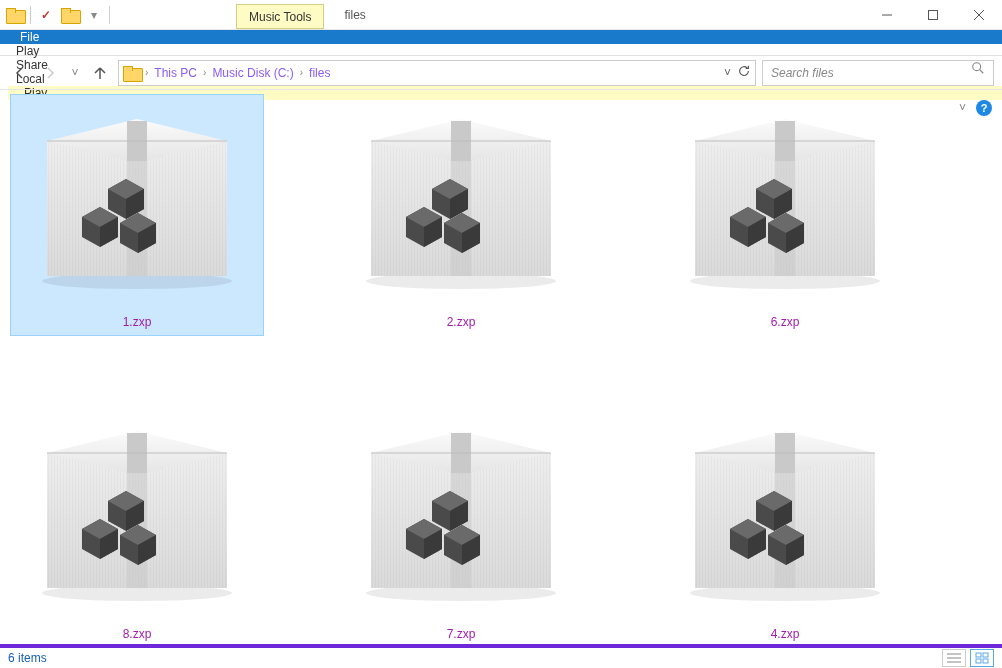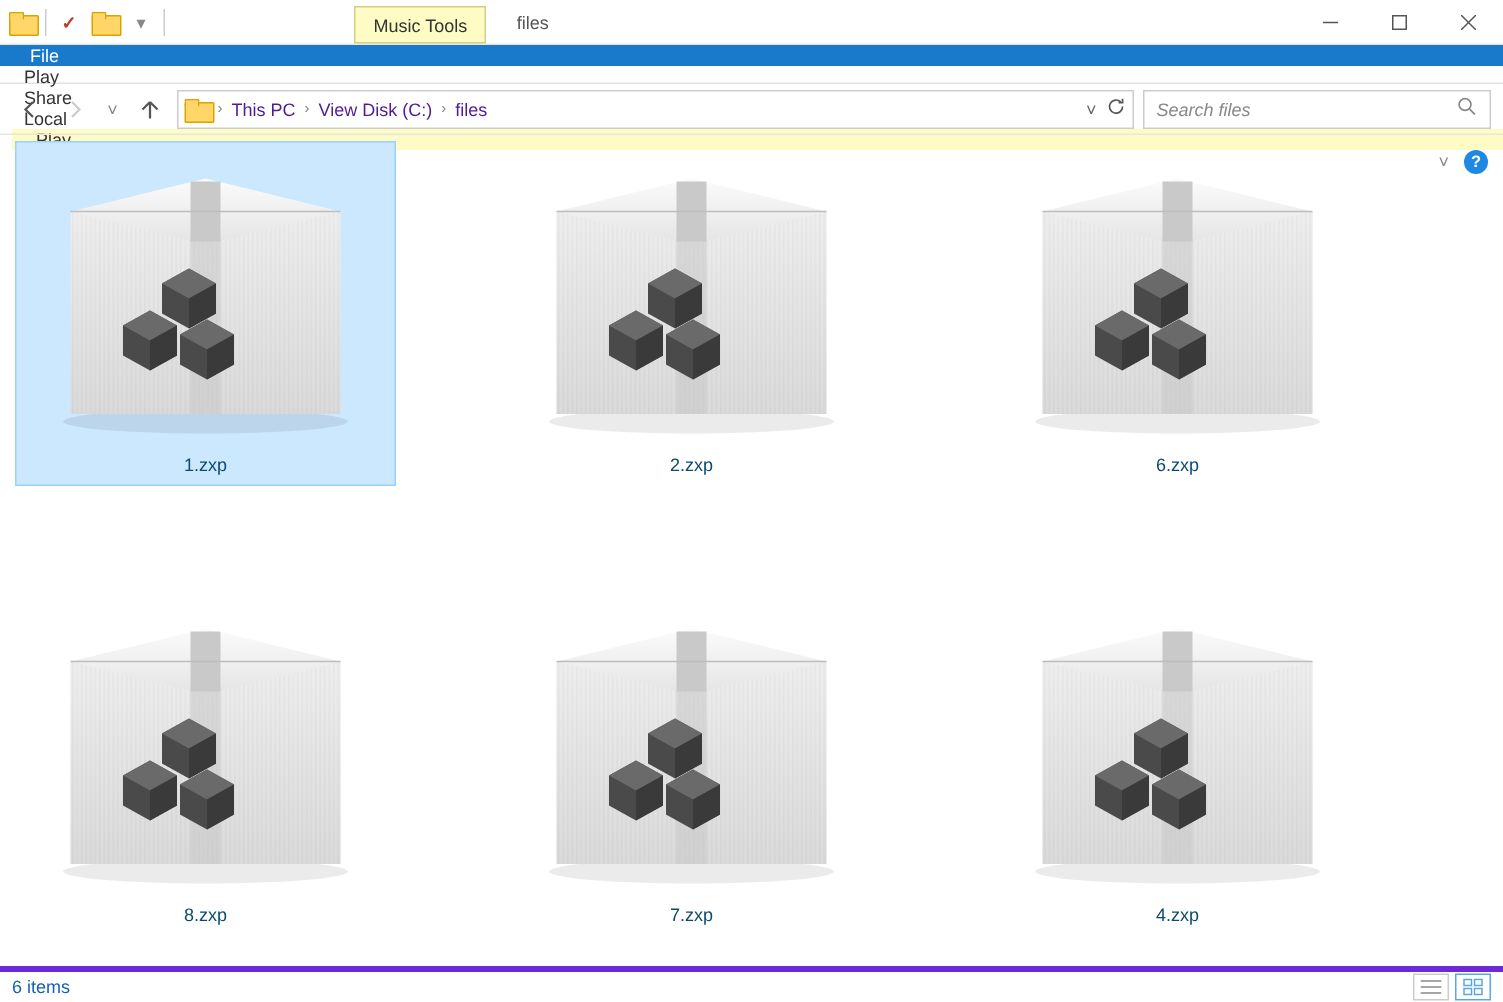--- a/index.html
+++ b/index.html
@@ -22,32 +22,32 @@
   .ribbon-tab.file { background: #1979ca; color: #fff; padding: 0 20px; }
   .ribbon-tab.play { background: #fffbc4; }
   .ribbon-right { margin-left: auto; display: flex; align-items: center; padding-right: 10px; gap: 10px; }
   .help-icon { width: 16px; height: 16px; border-radius: 50%; background: #1e88e5; color: #fff; display:flex; align-items:center; justify-content:center; font-size:11px; font-weight:bold; }
 
   
   .navbar { height: 34px; display: flex; align-items: center; padding: 4px 8px; gap: 6px; border-bottom: 1px solid #e5e5e5; }
   .nav-btn { width: 24px; height: 24px; display:flex; align-items:center; justify-content:center; color:#666; }
   .nav-btn.disabled { color: #ccc; }
   .addr { flex: 1; height: 26px; border: 1px solid #ccc; display: flex; align-items: center; padding: 0 4px; gap: 4px; }
-  .addr .crumb { display: flex; align-items:center; gap:4px; color:#4c1d95; padding: 0 2px; }
+  .addr .crumb { display: flex; align-items:center; gap:4px; color:#8b5cf6; padding: 0 2px; }
   .addr .sep { color: #888; font-size: 10px; }
   .addr-right { margin-left: auto; display:flex; gap:6px; align-items:center; color:#666; }
-  .searchbox { width: 232px; height: 26px; border: 1px solid #ccc; display:flex; align-items:center; padding: 0 8px; color:#888; }
+  .searchbox { width: 232px; height: 26px; border: 1px solid #ccc; display:flex; padding: 0 8px; color:#888; }
   .searchbox input { border:none; outline:none; flex:1; font-size:12px; font-family: inherit; }
   .searchbox input::placeholder { color: #888; font-style: italic; }
 
   
   .content { flex: 1; overflow: auto; padding: 4px 10px; display: flex; flex-wrap: wrap; gap: 70px 70px; align-content: flex-start; }
   .item { width: 254px; display: flex; flex-direction: column; align-items: center; padding: 6px; border: 1px solid transparent; }
   .item.selected { border: 1px solid #99d1ff; background: #cce8ff; }
-  .item-label { margin-top: 12px; font-size: 12px; color: #0c4a6e; }
+  .item-label { margin-top: 24px; font-size: 12px; color: #a21caf; }
 
   
   .boxicon { width: 220px; height: 190px; position: relative; }
   .boxicon svg { width: 100%; height: 100%; }
 
   
   .statusbar { height: 24px; border-top: 4px solid #6d28d9; display:flex; align-items:center; padding: 0 8px; color: #1560b3; font-size: 12px; }
   .statusbar-right { margin-left:auto; display:flex; gap:4px; }
   .view-btn { width: 24px; height: 18px; border: 1px solid #ccc; display:flex; align-items:center; justify-content:center; }
 
@@ -125,21 +125,21 @@
   <div class="nav-btn">
     <svg width="16" height="16" viewBox="0 0 16 16">
         <path d="M8 3 L3 8 M8 3 L13 8 M8 3 L8 14" fill="none" stroke="#555" stroke-width="1.5"></path>
       </svg>
   </div>
   <div class="addr">
     <span class="folder-mini"></span>
     <span class="sep">›</span>
     <span class="crumb">This PC</span>
     <span class="sep">›</span>
-    <span class="crumb">View Disk (C:)</span>
+    <span class="crumb">Music Disk (C:)</span>
     <span class="sep">›</span>
     <span class="crumb">files</span>
     <div class="addr-right">
       <span>˅</span>
       <span>
         <svg width="14" height="14" viewBox="0 0 16 16">
             <path d="M13 8a5 5 0 1 1-1.5-3.5M13 2v3h-3" fill="none" stroke="#555" stroke-width="1.3"></path>
           </svg>
       </span>
     </div>

